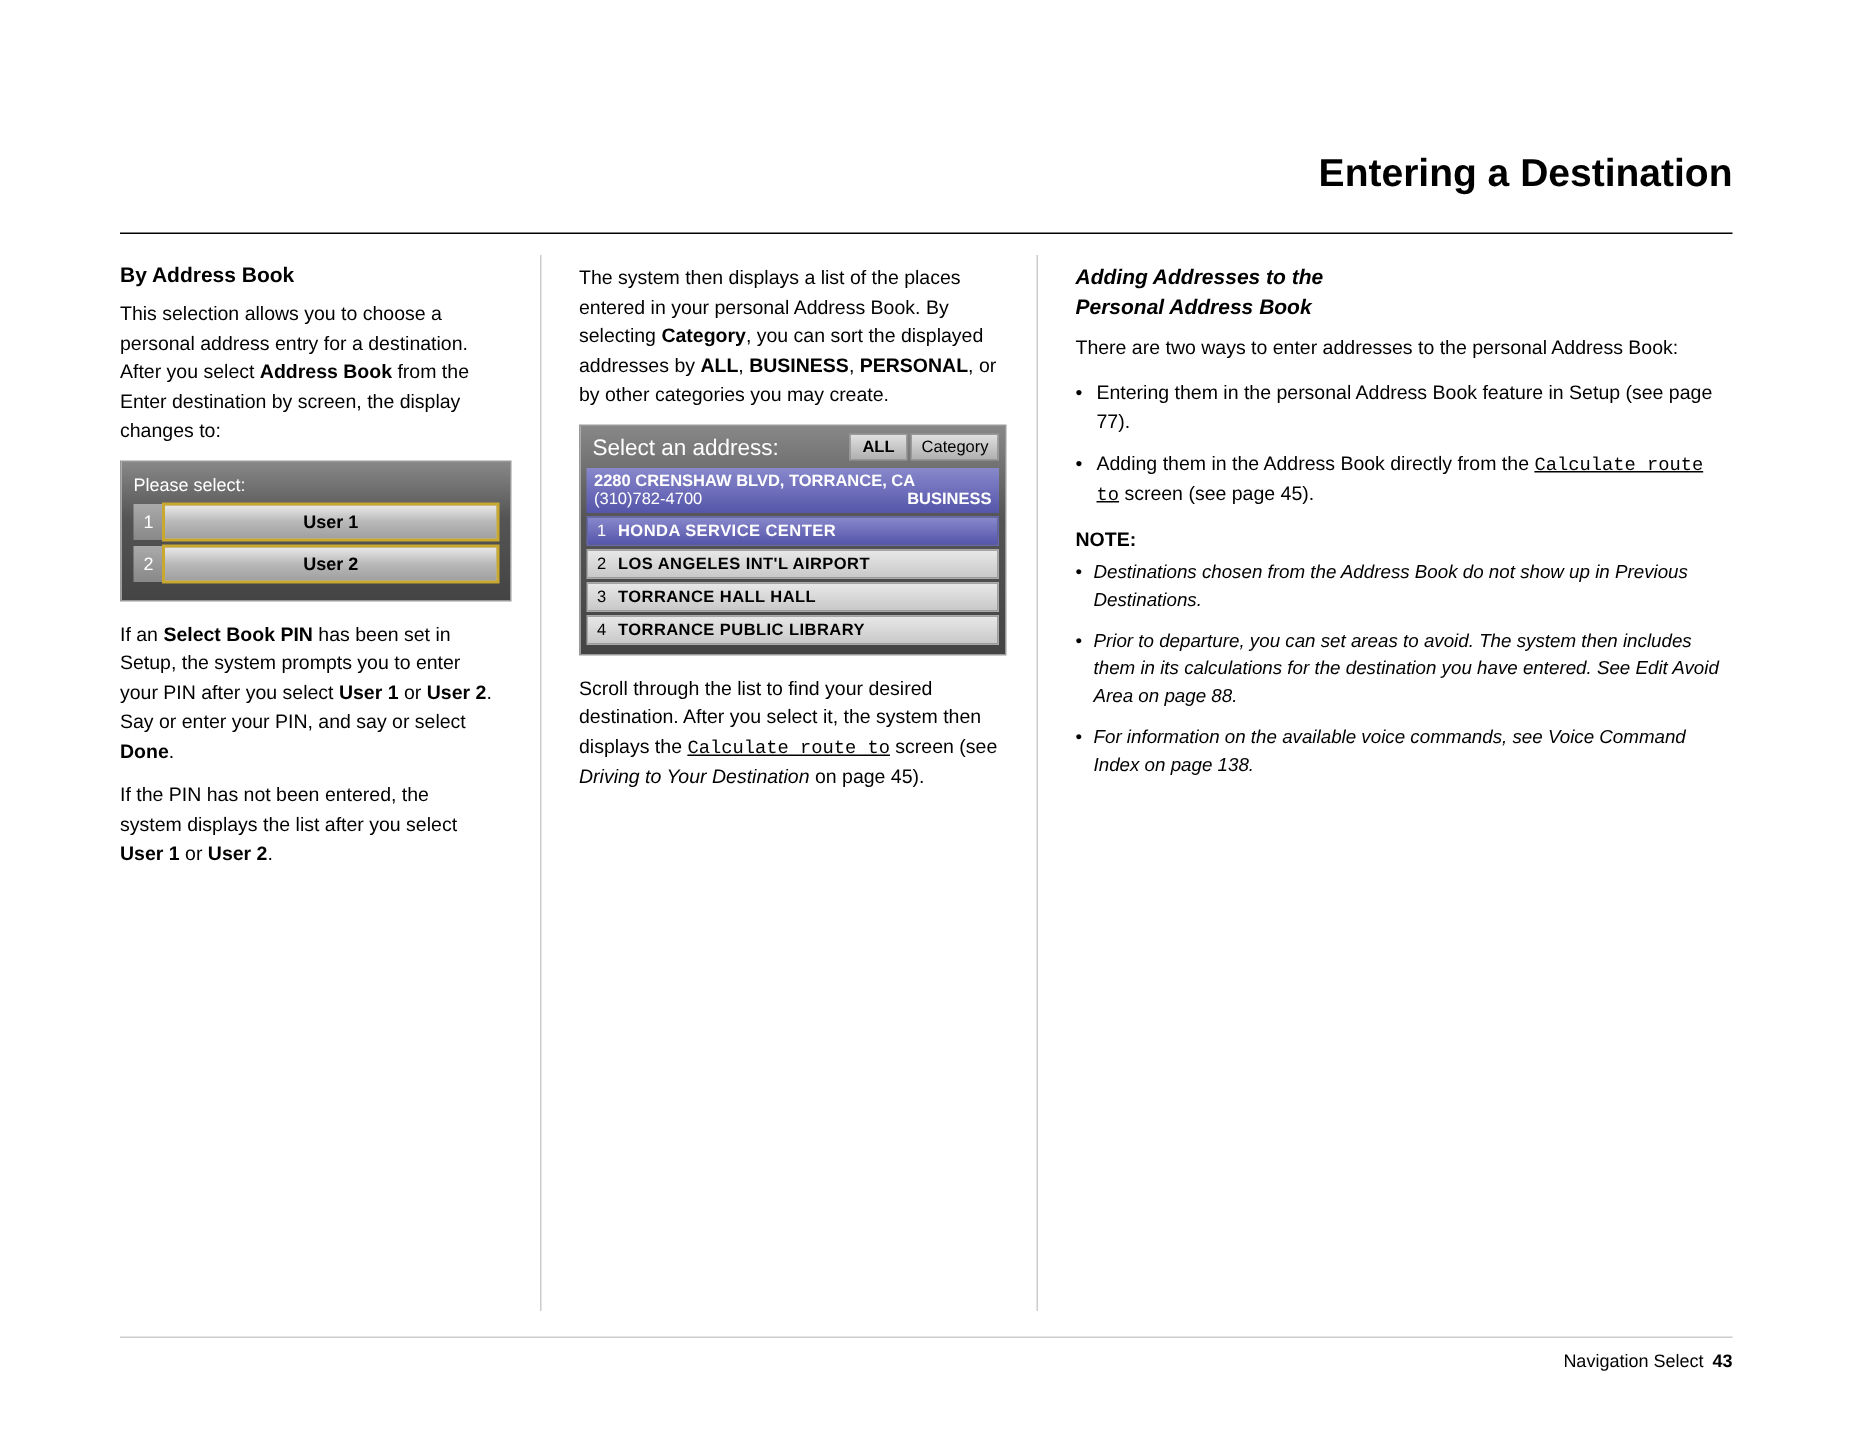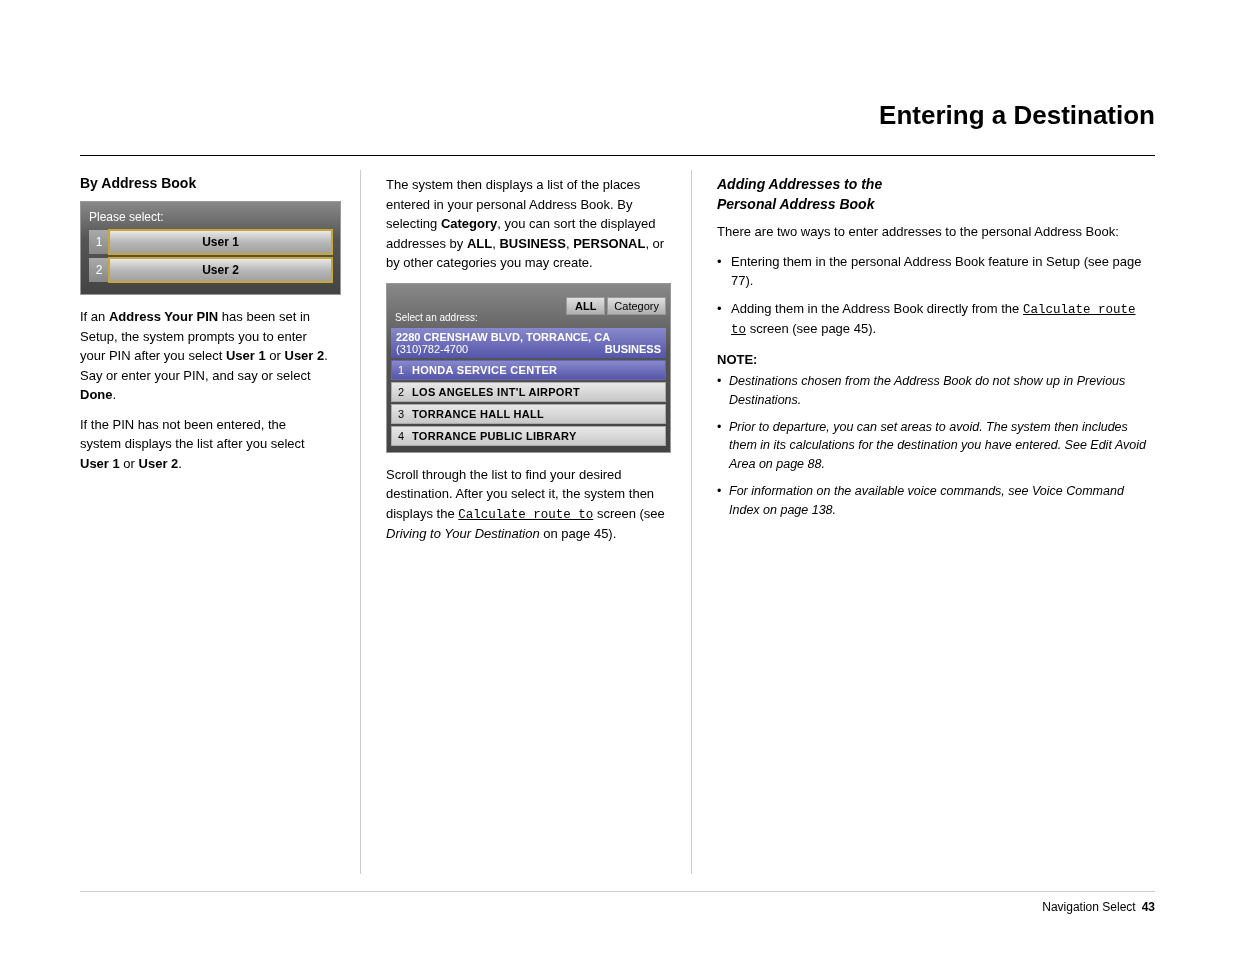--- a/index.html
+++ b/index.html
@@ -170,24 +170,23 @@
     }
 
     .addr-header {
       display: flex;
       align-items: center;
       margin-bottom: 3px;
     }
 
     .addr-header-label {
       color: #fff;
-      font-size: 10px;
+      font-size: 15px;
       flex: 1;
       padding: 2px 4px;
-      margin-top: 22px;
     }
 
     .addr-btn-all {
       background: linear-gradient(to bottom, #e0e0e0, #b0b0b0);
       border: 1px solid #999;
       font-size: 11px;
       font-weight: bold;
       padding: 2px 8px;
       color: #000;
       margin-right: 2px;
@@ -338,35 +337,38 @@
   <div class="page-title-area">
     <span class="page-title">Entering a Destination</span>
   </div>
 
   <div class="top-rule"></div>
 
   <div class="content-area">
 
     <div class="col-left">
       <div class="section-heading">By Address Book</div>
+      <p class="body-text">
+        <span>This selection allows you to choose a personal address entry for a destination. After you select </span><b>Address Book</b><span> from the Enter destination by screen, the display changes to:</span>
+      </p>
 
       <div class="ui-widget">
         <div class="ui-label">Please select:</div>
         <div class="ui-row">
           <span class="ui-row-num">1</span>
           <div class="ui-row-btn">User 1</div>
         </div>
         <div class="ui-row">
           <span class="ui-row-num">2</span>
           <div class="ui-row-btn">User 2</div>
         </div>
       </div>
 
       <p class="body-text">
-        If an <b>Address Your PIN</b> has been set in Setup, the system prompts you to enter your PIN after you select <b>User 1</b> or <b>User 2</b>. Say or enter your PIN, and say or select <b>Done</b>.
+        If an <b>Select Book PIN</b> has been set in Setup, the system prompts you to enter your PIN after you select <b>User 1</b> or <b>User 2</b>. Say or enter your PIN, and say or select <b>Done</b>.
       </p>
       <p class="body-text">
         If the PIN has not been entered, the system displays the list after you select <b>User 1</b> or <b>User 2</b>.
       </p>
     </div>
 
     <div class="col-divider"></div>
 
     <div class="col-middle">
       <p class="body-text">

